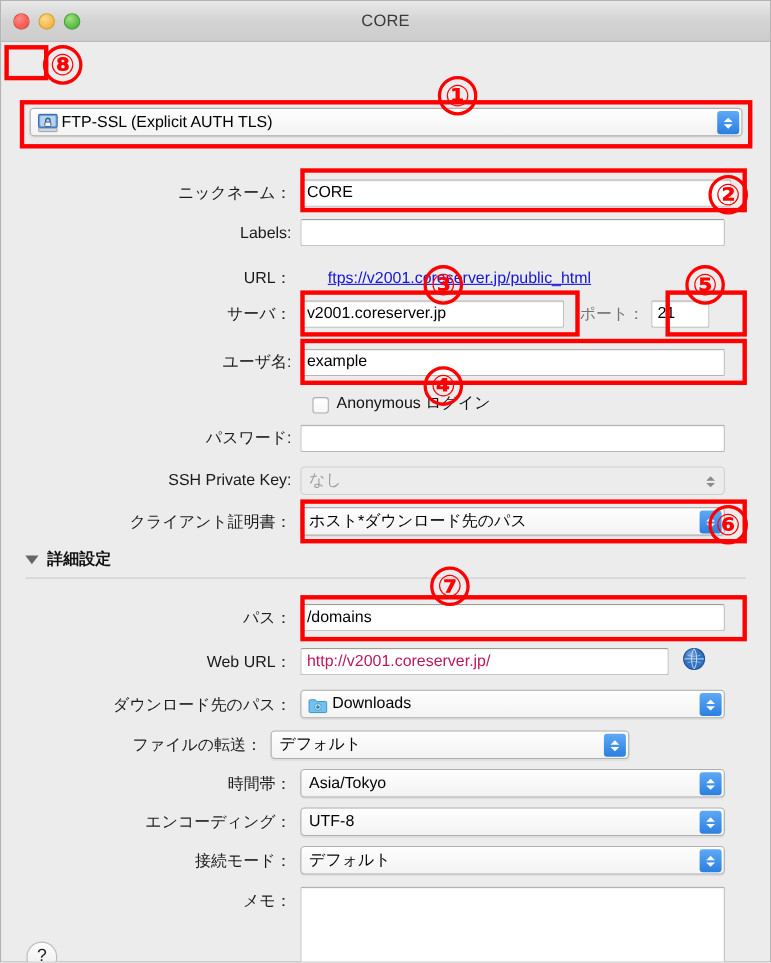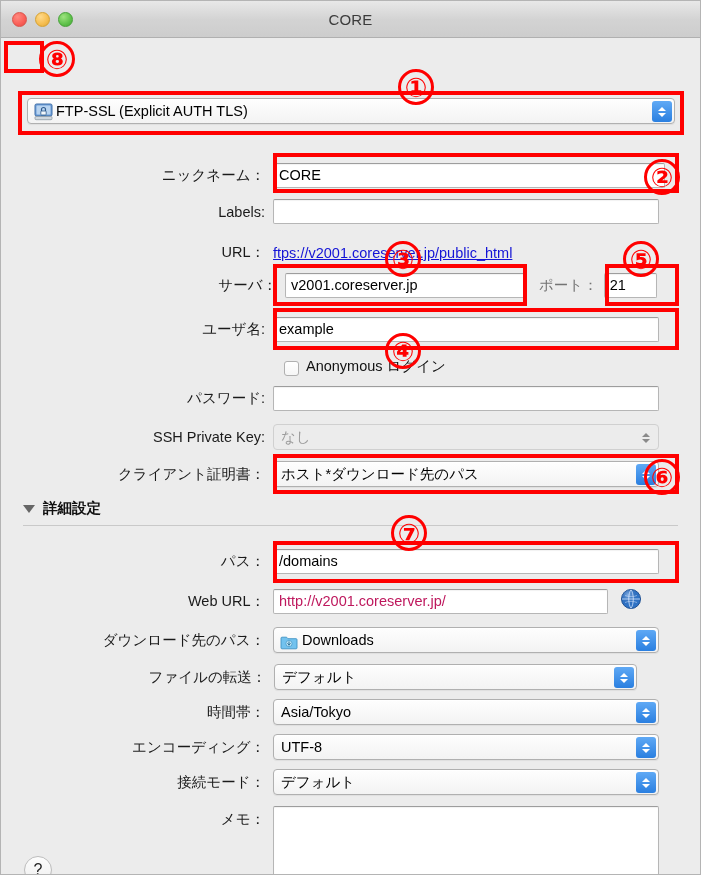--- a/index.html
+++ b/index.html
@@ -231,26 +231,26 @@
     <div class="row" style="left:0; top:125px; width:701px;">
       <div class="lbl">ニックネーム：</div>
       <div class="tf" style="width:392px;">CORE</div>
     </div>
 
     <div class="row" style="left:0; top:161px; width:701px;">
       <div class="lbl">Labels:</div>
       <div class="tf" style="width:386px;"></div>
     </div>
 
-    <div class="row" style="left:0; top:205px; width:701px;">
+    <div class="row" style="left:0; top:205px; width:701px;gap:25px;">
       <div class="lbl">URL：</div>
       <div class="link">ftps://v2001.coreserver.jp/public_html</div>
     </div>
 
-    <div class="row" style="left:0; top:235px; width:701px;padding-left:12px;">
+    <div class="row" style="left:0; top:235px; width:701px;">
       <div class="lbl">サーバ：</div>
       <div class="tf" style="width:240px;">v2001.coreserver.jp</div>
       <div style="width:14px;"></div>
       <div style="font-size:14.5px;color:#737373;white-space:nowrap;">ポート：</div>
       <div class="tf" style="width:53px;margin-left:6px;">21</div>
     </div>
 
     <div class="row" style="left:0; top:279px; width:701px;">
       <div class="lbl">ユーザ名:</div>
       <div class="tf" style="width:386px;">example</div>
@@ -329,21 +329,21 @@
           </svg>
         </span>
         <span>Downloads</span>
         <span class="arrows">
             <span class="up"></span>
             <span class="down"></span>
           </span>
       </div>
     </div>
 
-    <div class="row" style="left:0; top:626px; width:636px;padding-left:19px;">
+    <div class="row" style="left:0; top:626px; width:571px;padding-left:19px;">
       <div class="lbl">ファイルの転送：</div>
       <div class="pop" style="width:386px;">
         <span>デフォルト</span>
         <span class="arrows">
             <span class="up"></span>
             <span class="down"></span>
           </span>
       </div>
     </div>
 

